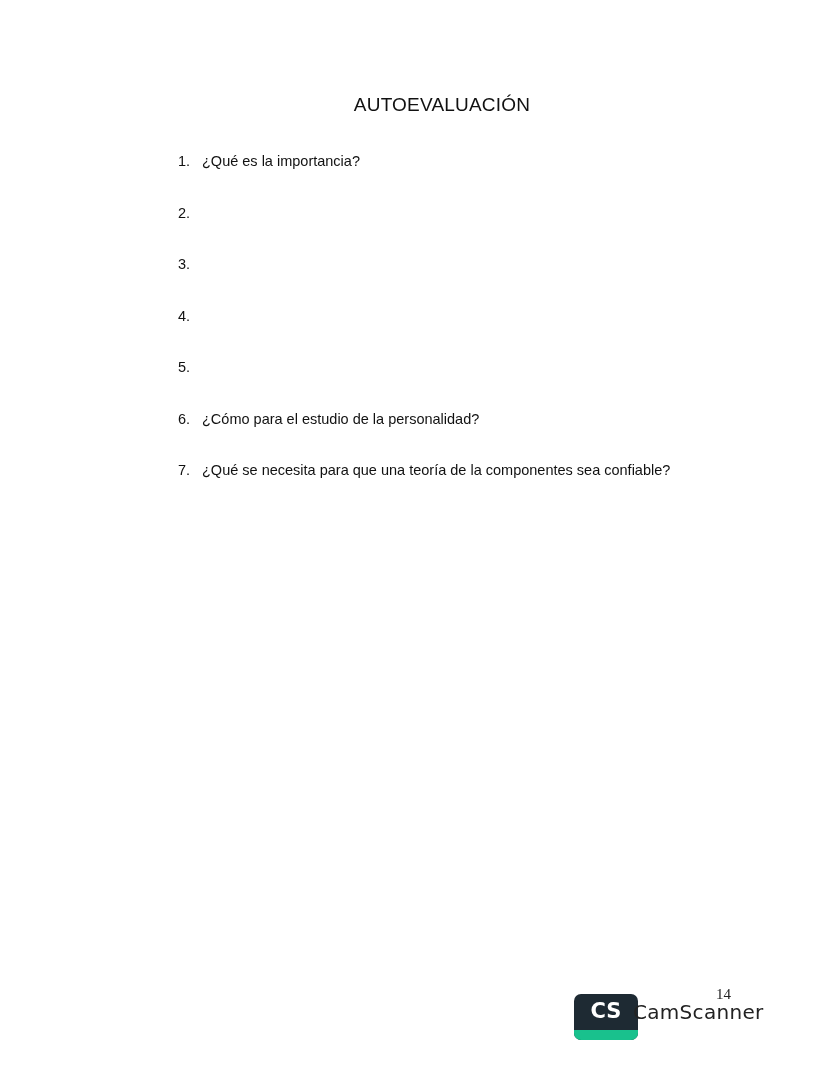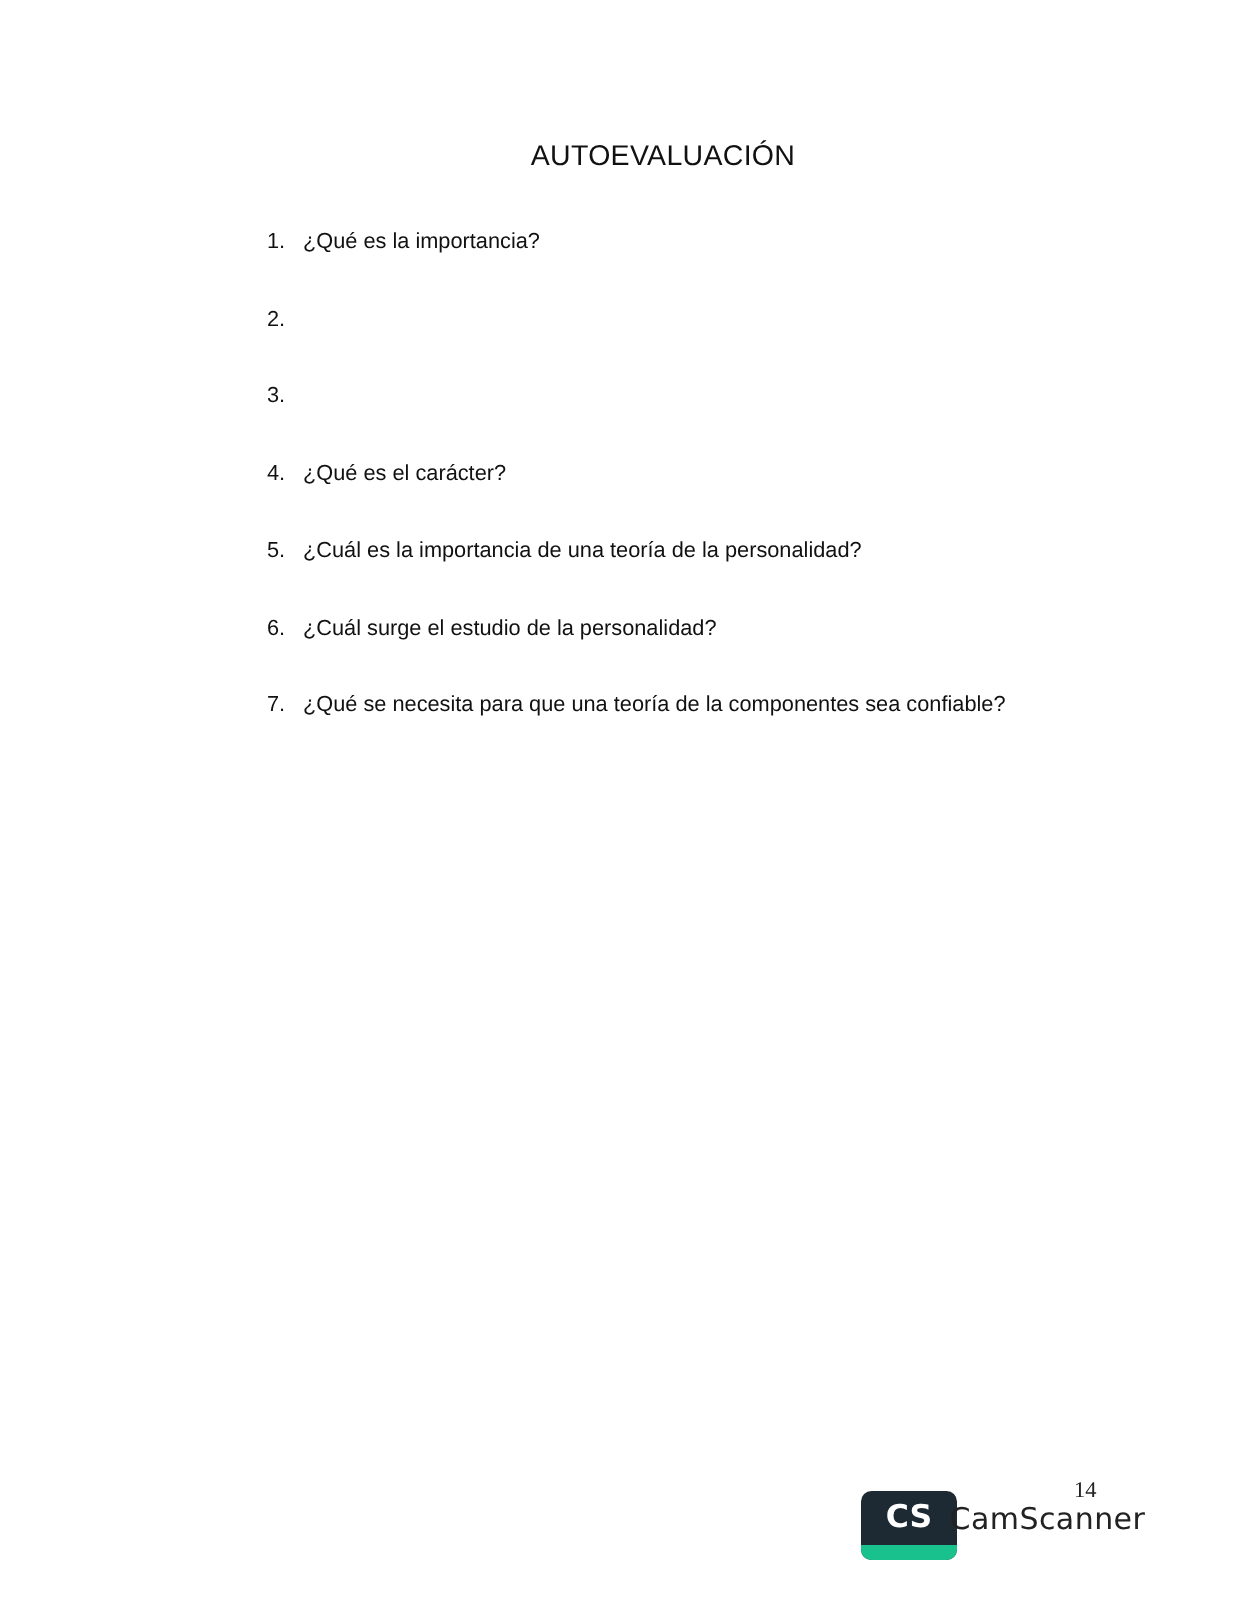--- a/index.html
+++ b/index.html
@@ -43,29 +43,27 @@
     <span>¿Qué es la importancia?</span>
   </li>
   <li class="q-item">
     <span class="q-num">2.</span>
   </li>
   <li class="q-item">
     <span class="q-num">3.</span>
   </li>
   <li class="q-item">
     <span class="q-num">4.</span>
-    <span>¿Qué es el carácter?</span>
   </li>
   <li class="q-item">
     <span class="q-num">5.</span>
-    <span>¿Cuál es la importancia de una teoría de la personalidad?</span>
   </li>
   <li class="q-item">
     <span class="q-num">6.</span>
-    <span>¿Cuál surge el estudio de la personalidad?</span>
+    <span>¿Cómo para el estudio de la personalidad?</span>
   </li>
   <li class="q-item">
     <span class="q-num">7.</span>
     <span>¿Qué se necesita para que una teoría de la componentes sea confiable?</span>
   </li>
 </ol>
 
 <div class="page-num">14</div>
 
 <div class="cs-logo">

